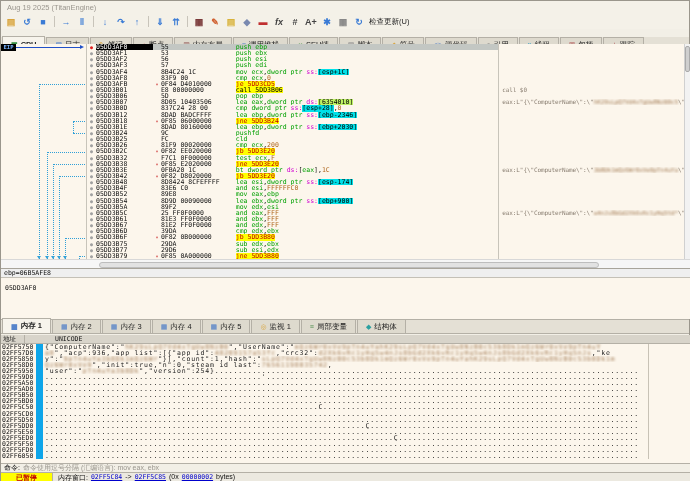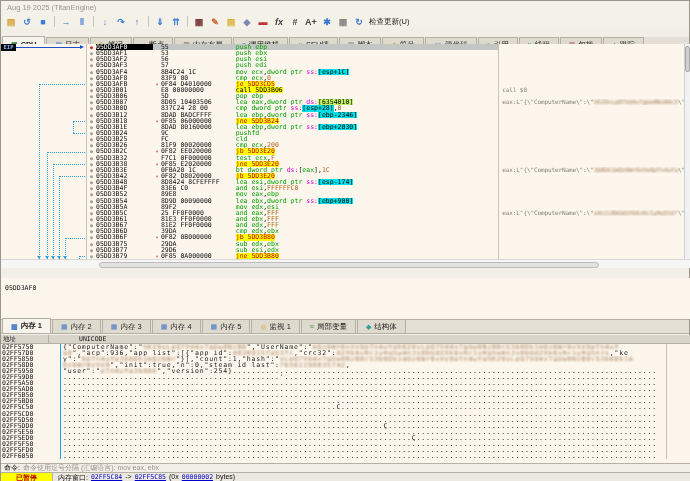--- a/index.html
+++ b/index.html
@@ -79,24 +79,24 @@
     border-top:1px solid #a8a49a; border-bottom:1px solid #c4c0b6;
     font-family:"DejaVu Sans Mono", monospace; font-size:6.5px; line-height:9px; padding-left:3px; color:#111; }
   #info-panel { position:absolute; left:0; top:277px; width:690px; height:41px; background:#fcf6ec;
     font-family:"DejaVu Sans Mono", monospace; font-size:6.5px; color:#111; padding:6px 0 0 4px; }
 
   
   #memory { position:absolute; left:0; top:334px; width:690px; height:128px; background:#fcf6ec;
     font-family:"DejaVu Sans Mono", monospace; font-size:6.5px; }
   #mem-head { height:9px; background:#d8d4ca; border-bottom:1px solid #b4b0a6; display:flex;
     font-size:6.5px; line-height:8px; color:#111; }
-  #mem-head .h-addr { width:48px; padding-left:2px; border-right:1px solid #b4b0a6; }
+  #mem-head .h-addr { width:24px; padding-left:2px; border-right:1px solid #b4b0a6; }
   #mem-head .h-uni { padding-left:2px;margin-left:28px; }
   .mrow { height:6.05px; line-height:6.2px; white-space:nowrap; display:flex; }
-  .m-addr { width:60px; color:#111; border-right:1px solid #0ea5e9; padding-left:1px; }
+  .m-addr { width:42px; color:#111; border-right:7px solid #0ea5e9; padding-left:1px; }
   .m-data { padding-left:2px; letter-spacing:0.8px; color:#222; width:606px; overflow:hidden;
     border-right:1px solid #c8c2b6; }
 
   
   #cmdbar { position:absolute; left:0; top:462px; width:690px; height:9px; background:#f2efe6;
     border-top:1px solid #b4b0a6; font-size:7px; line-height:8px; display:flex; }
   #cmd-label { color:#111; padding:0 3px; }
   #cmd-hint { color:#9a968e; }
   #statusbar { position:absolute; left:0; top:471px; width:690px; height:10px; background:#ece9e0;
     border-top:1px solid #b4b0a6; display:flex; align-items:center; font-size:7px; }
@@ -512,20 +512,21 @@
         </div>
       </div>
     <div id="dis-vscroll">
         <div id="dis-vthumb"></div>
       </div>
     <div id="dis-hscroll">
         <div id="dis-hthumb"></div>
       </div>
   </div>
 
+  <div id="ebp-strip">ebp=06B5AFE8</div>
   <div id="info-panel">05DD3AF0</div>
 
   <div id="btabbar">
       <div class="tab active">
         <span class="tab-ic" style="color: rgb(74, 123, 200);">▦</span>
         <span>内存 1</span>
       </div>
       <div class="tab">
         <span class="tab-ic" style="color: rgb(74, 123, 200);">▦</span>
         <span>内存 2</span>

